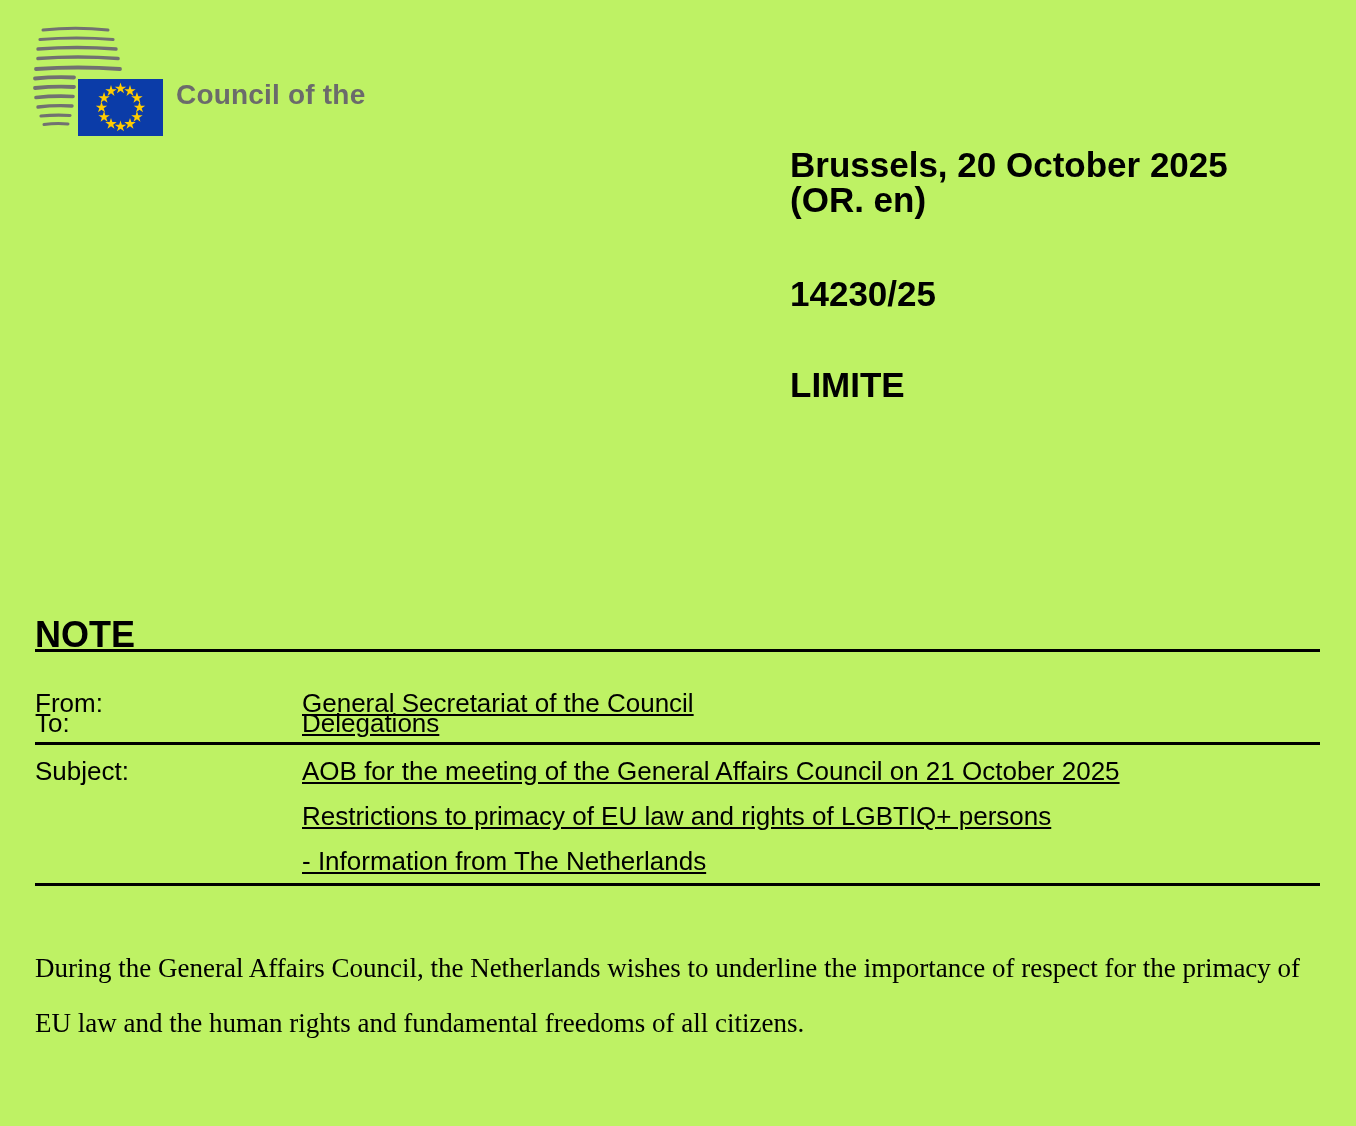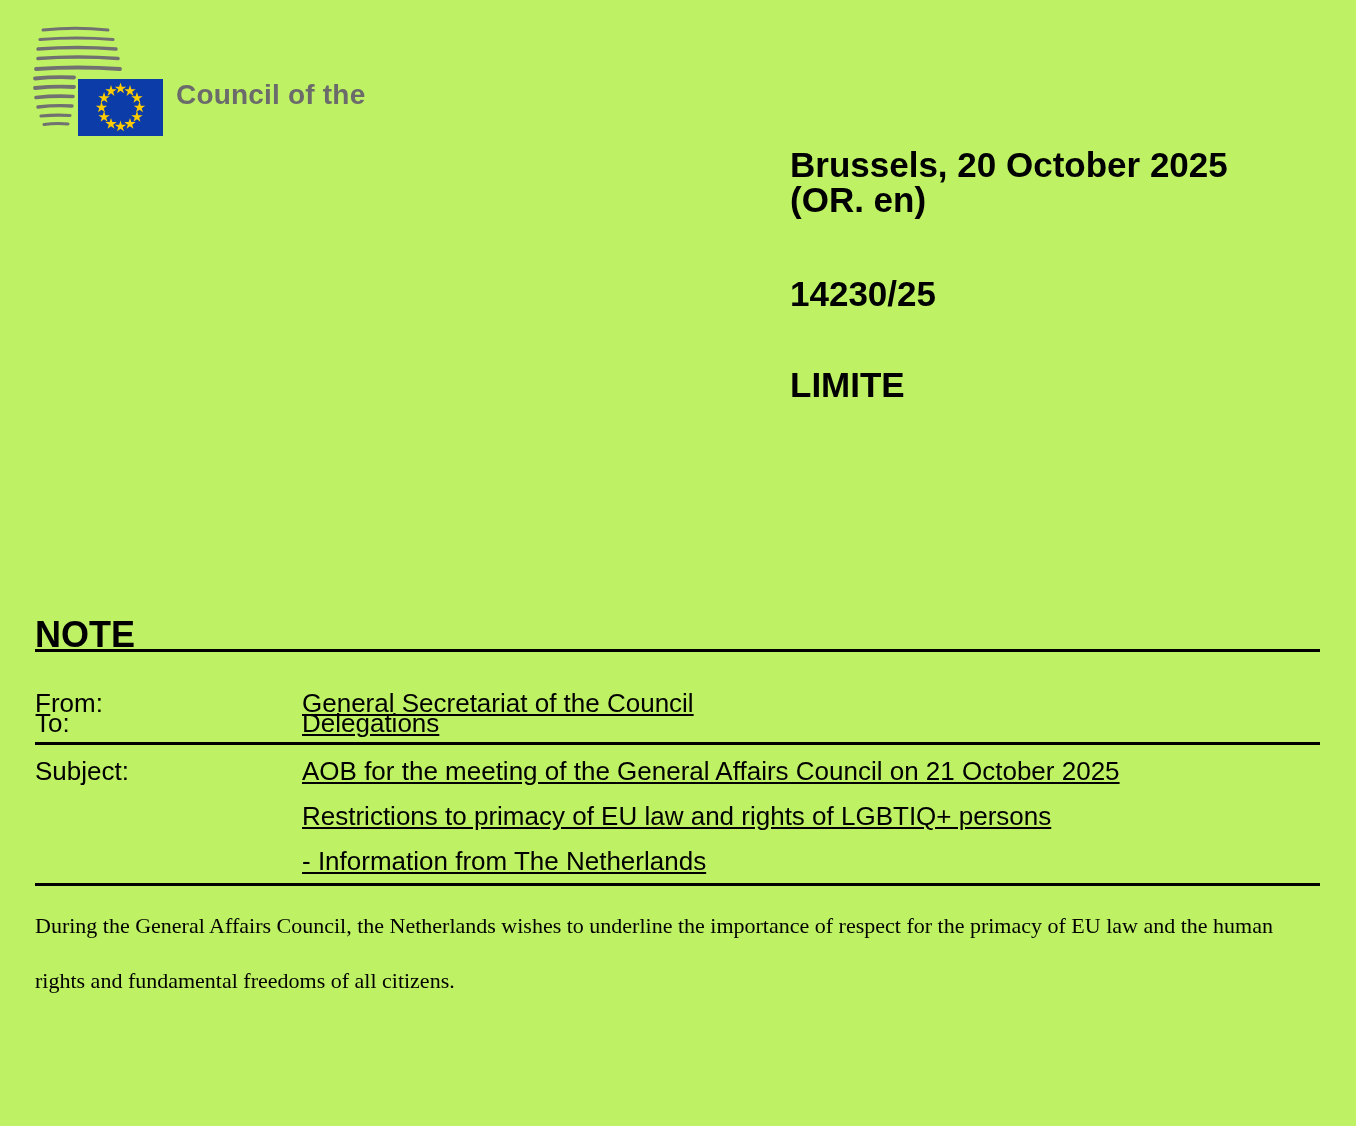--- a/index.html
+++ b/index.html
@@ -41,23 +41,23 @@
   .lbl { left: 35px; }
   .val { left: 302px; text-decoration: underline; }
   .row-from { top: 662px; margin-top: 26px; }
   .row-to   { top: 708px; }
   .row-subj { top: 756px; }
   .subj-line2 { top: 801px; }
   .subj-line3 { top: 846px; }
 
   
   .body-par {
-    left: 35px; top: 898px; width: 1278px;
+    left: 35px; top: 941px; width: 1278px;
     font-family: "Liberation Serif", serif;
-    font-size: 22px; line-height: 55px;
+    font-size: 27px; line-height: 55px;
   }
 </style>
 </head>
 <body>
 
 <div class="page">
 
   <svg class="abs logo-svg" viewBox="0 0 260 145" aria-hidden="true">
     <g fill="none" stroke="#717171" stroke-linecap="round">
       <path d="M43,30   Q75.5,26.5 108,30" stroke-width="3"></path>

